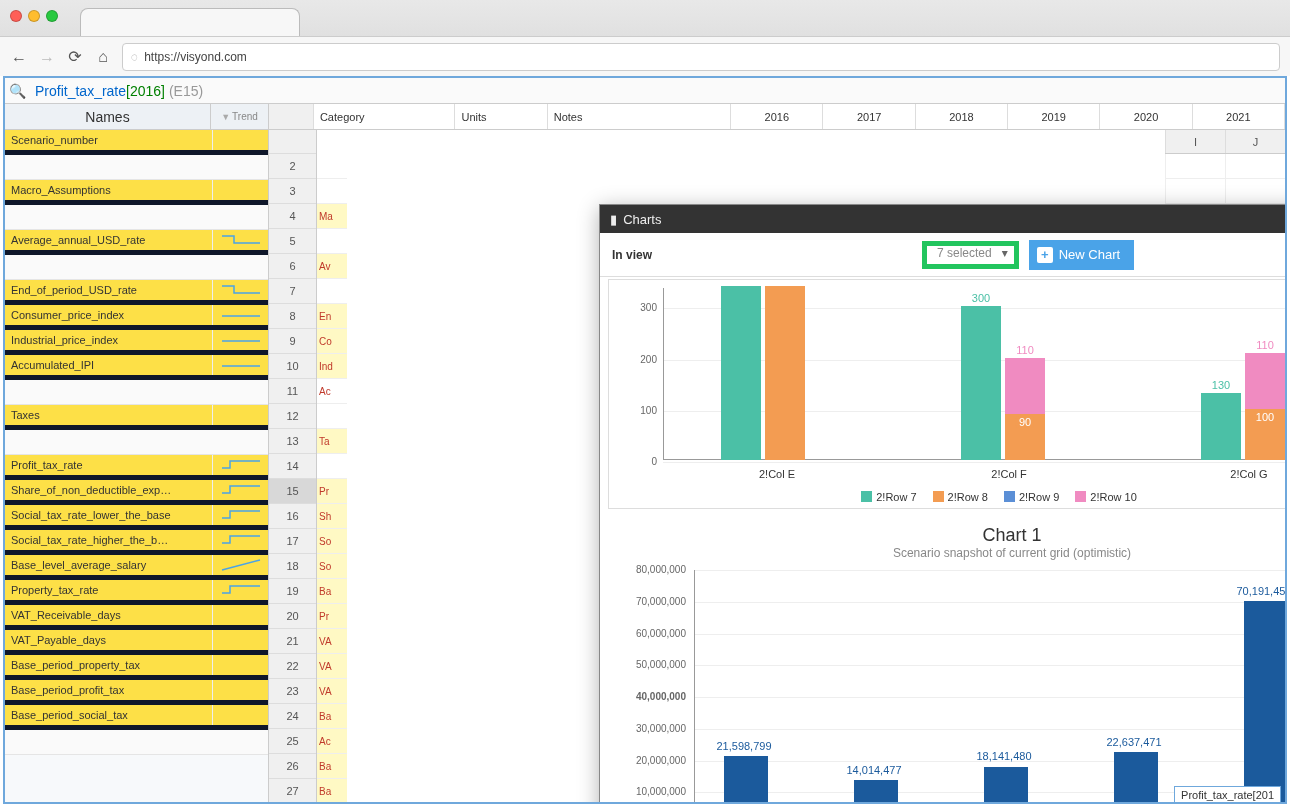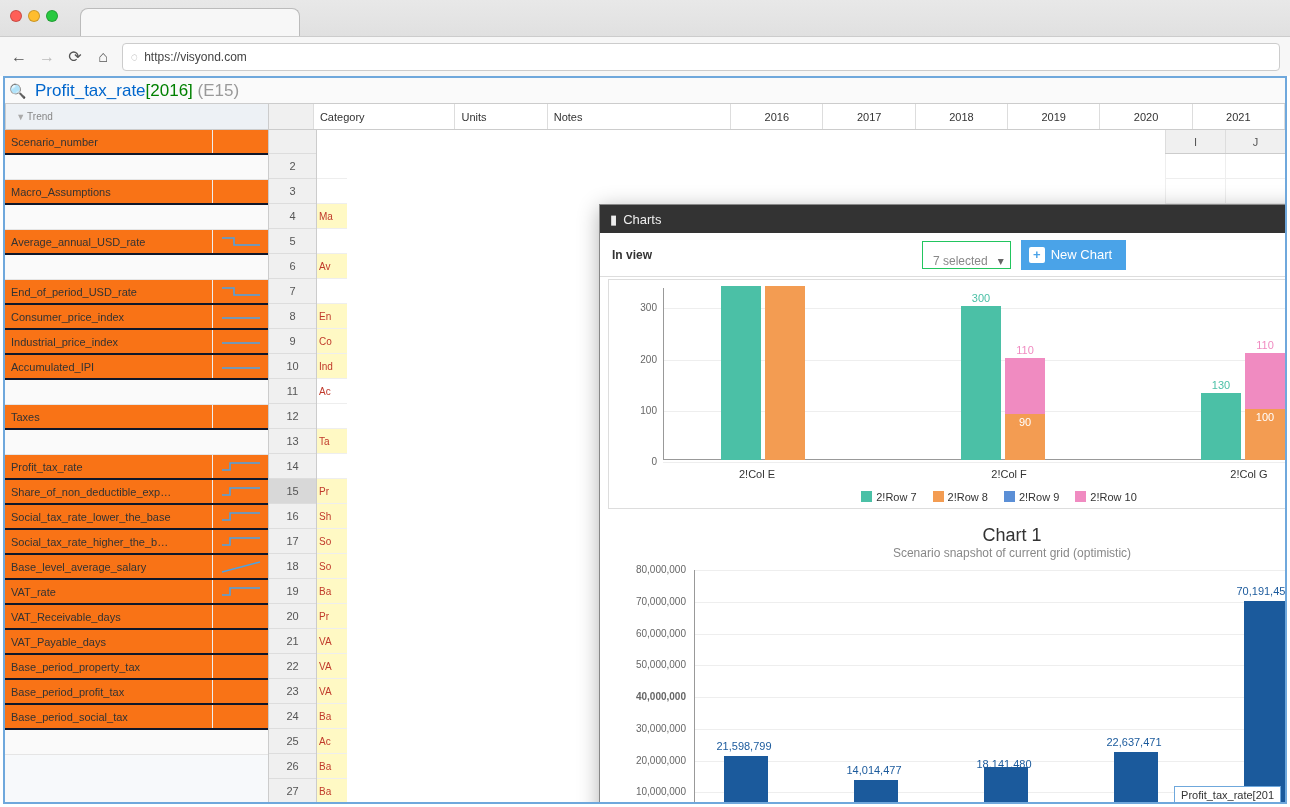--- a/index.html
+++ b/index.html
@@ -14,33 +14,33 @@
 .tab-shape { position:absolute; left:80px; top:8px; width:220px; height:28px; background:#f7f7f7; border-top-left-radius:8px; border-top-right-radius:8px; border:1px solid #bbb; border-bottom:none;}
 .chrome-bar { height:40px; background:#f7f7f7; display:flex; align-items:center; padding:0 10px; gap:10px; border-top:1px solid #ccc;}
 .nav-btn { width:18px; height:18px; display:flex; align-items:center; justify-content:center; color:#555; cursor:pointer; font-size:16px;}
 .url-box { flex:1; height:28px; background:#fff; border:1px solid #ccc; border-radius:4px; display:flex; align-items:center; padding:0 8px; gap:6px; color:#444;}
 .url-box .globe{color:#888;}
 
 
 .app { position:absolute; top:76px; left:3px; right:3px; bottom:3px; border:2px solid #6fa8dc; background:#fff;}
 .formula-bar { height:26px; display:flex; align-items:center; border-bottom:1px solid #ccc; background:#fafafa;}
 .formula-bar .mag { width:26px; text-align:center; color:#3b8ed8; font-size:14px;}
-.formula-bar .content { padding:0 4px; color:#0066cc; font-size:17px;text-align:right;}
+.formula-bar .content { padding:0 4px; color:#0066cc; font-size:14px;text-align:right;}
 .formula-bar .content .yr{color:#008000;}
 .formula-bar .content .cell{color:#999;}
 
 .body-row { position:absolute; top:26px; left:0; right:0; bottom:0; display:flex;}
 .names-panel { width:264px; border-right:1px solid #ccc; display:flex; flex-direction:column; background:#f7f9fb;}
 .names-header { display:flex; height:26px; border-bottom:1px solid #ccc; background:#edf1f5;}
 .names-header .title { flex:1; text-align:center; font-weight:normal; font-size:14px; color:#333; line-height:26px;}
 .names-header .trend { width:58px; border-left:1px solid #ccc; font-size:10px; color:#888; display:flex; align-items:center; justify-content:center; gap:2px;}
 .trend .filter{color:#aaa;font-size:9px;}
 
 .names-list { flex:1; overflow:hidden;}
-.name-row { height:25px; display:flex; align-items:center; border-bottom:2px solid #0f172a; background:#f97316;}
+.name-row { height:25px; display:flex; align-items:center; border-bottom:5px solid #0f172a; background:#fde047;}
 .name-row .label { flex:1; padding:0 6px; color:#333; white-space:nowrap; overflow:hidden; text-overflow:ellipsis; font-size:11px;}
 .name-row .spark { width:56px; height:100%; border-left:1px solid #eee; display:flex; align-items:center; justify-content:center;}
 .spark svg{width:42px;height:14px;}
 .spacer-row{height:25px;border-bottom:1px solid #e5e5e5;background:#fafafa;}
 
 .grid-area { flex:1; position:relative; overflow:hidden;}
 .grid-header { height:26px; display:flex; background:#fff; border-bottom:1px solid #ccc;}
 .gh-cell { border-right:1px solid #ddd; line-height:26px; padding:0 6px; font-size:11px; color:#333;}
 .gh-w0{width:48px;background:#f0f0f0;}
 .gh-cat{width:154px;}.gh-units{width:100px;}.gh-notes{width:200px;}.gh-yr{width:100px;text-align:center;}
@@ -61,21 +61,21 @@
 .rd-cell { width:60px; text-align:right; padding-right:6px; line-height:25px; font-size:11px; border-left:1px solid #eee;}
 .rd-cell.yellow{background:#fff9c4;}
 
 
 .modal { position:absolute; left:330px; top:100px; width:826px; height:678px; background:#fff; border:1px solid #888; box-shadow:0 4px 20px rgba(0,0,0,0.3); display:flex; flex-direction:column;}
 .modal-title { height:28px; background:#333; color:#eee; display:flex; align-items:center; padding:0 10px; font-size:13px;}
 .modal-title .t{flex:1;}
 
 .modal-toolbar { height:44px; border-bottom:1px solid #ddd; display:flex; align-items:center; padding:0 12px; gap:10px;}
 .modal-toolbar .inview{font-weight:bold;color:#333;font-size:12px;}
-.sel-box{height:28px;border:1px solid #22c55e;padding:0 22px 0 10px;color:#888;font-size:12px;display:flex;align-items:flex-end;position:relative;background:#fff;cursor:pointer;}
+.sel-box{height:28px;border:5px solid #22c55e;padding:0 22px 0 10px;color:#888;font-size:12px;display:flex;align-items:flex-start;position:relative;background:#fff;cursor:pointer;}
 .sel-box::after{content:"▾";position:absolute;right:6px;color:#666;}
 .new-chart-btn{height:30px;background:#4aa3e8;color:#fff;border:none;padding:0 14px 0 8px;font-size:13px;display:flex;align-items:center;gap:6px;cursor:pointer;}
 .new-chart-btn .plus{display:inline-block;width:16px;height:16px;background:#fff;color:#4aa3e8;font-weight:bold;text-align:center;line-height:16px;border-radius:2px;}
 
 .charts-body{flex:1;position:relative;overflow:hidden;}
 
 .chart-box{border:1px solid #ddd;margin:0 20px 0 8px;background:#fff;}
 .chart1-area{height:230px;position:relative;}
 .chart2-area{margin-top:10px;height:350px;position:relative;}
 
@@ -131,20 +131,21 @@
     <div class="mag">🔍</div>
     <div class="content">
       <span>Profit_tax_rate</span><span class="yr">[2016]</span> <span class="cell">(E15)</span>
     </div>
   </div>
 
   <div class="body-row">
 
     <div class="names-panel">
       <div class="names-header">
+        <div class="title">Names</div>
         <div class="trend">
             <span class="filter">▼</span>
             <span>Trend</span>
           </div>
       </div>
       <div class="names-list" id="names-list">
           <div class="name-row">
             <div class="label">Scenario_number</div>
             <div class="spark"></div>
           </div>
@@ -235,21 +236,21 @@
           </div>
           <div class="name-row">
             <div class="label">Base_level_average_salary</div>
             <div class="spark">
               <svg viewBox="0 0 42 14">
                 <path d="M2 12 L40 2" stroke="#4aa3e8" stroke-width="1.5" fill="none"></path>
               </svg>
             </div>
           </div>
           <div class="name-row">
-            <div class="label">VAT_rate</div>
+            <div class="label">Property_tax_rate</div>
             <div class="spark">
               <svg viewBox="0 0 42 14">
                 <path d="M2 10 L10 10 L10 3 L40 3" stroke="#4aa3e8" stroke-width="1.5" fill="none"></path>
               </svg>
             </div>
           </div>
           <div class="name-row">
             <div class="label">VAT_Receivable_days</div>
             <div class="spark"></div>
           </div>
@@ -479,21 +480,21 @@
               <div class="grid-line" style="top:182px;"></div>
               <div class="ytick" style="top:176px;">0</div>
               <div class="grid-line" style="top:130.8235294117647px;"></div>
               <div class="ytick" style="top:124.8235294117647px;">100</div>
               <div class="grid-line" style="top:79.6470588235294px;"></div>
               <div class="ytick" style="top:73.6470588235294px;">200</div>
               <div class="grid-line" style="top:28.470588235294116px;"></div>
               <div class="ytick" style="top:22.470588235294116px;">300</div>
               <div class="axis-v"></div>
               <div class="axis-h"></div>
-              <div class="xcat" style="left:148px;">2!Col E</div>
+              <div class="xcat" style="left:168px;">2!Col E</div>
               <div class="bar c-teal" style="left:112px;height:174px;"></div>
               <div class="bar c-orange" style="left:156px;height:174px;"></div>
               <div class="xcat" style="left:400px;">2!Col F</div>
               <div class="bar c-teal" style="left:352px;height:153.52941176470588px;"></div>
               <div class="bar c-orange" style="left:396px;height:46.05882352941177px;"></div>
               <div class="bar c-pink" style="left:396px;height:56.294117647058826px;bottom:94.05882352941177px;"></div>
               <div class="bar-label" style="left:372px;bottom:203.52941176470588px;color:#4bc0a6;">300</div>
               <div class="bar-label" style="left:416px;bottom:152.3529411764706px;color:#f08bc1;">110</div>
               <div class="bar-label" style="left:416px;bottom:80.05882352941177px;color:#fff;background:#f39c52;border-radius:3px;padding:0 3px;width:auto;">90</div>
               <div class="xcat" style="left:640px;">2!Col G</div>
@@ -525,21 +526,21 @@
                 <div class="grid-line" style="left:86px;right:14px;top:35.77777777777779px;"></div>
                 <div class="ytick" style="left:6px;width:72px;top:29.777777777777793px;">70,000,000</div>
                 <div class="grid-line" style="left:86px;right:14px;top:4px;"></div>
                 <div class="ytick" style="left:6px;width:72px;top:-2px;">80,000,000</div>
                 <div style="position:absolute;left:86px;top:4px;bottom:10px;width:1px;background:#999;"></div>
                 <div class="bar c-dblue" style="left:116px;width:44px;bottom:auto;top:189.58603873333337px;height:68.63618348888889px;"></div>
                 <div class="bar-label" style="left:136px;top:173.58603873333337px;color:#1b5a9c;width:100px;">21,598,799</div>
                 <div class="bar c-dblue" style="left:246px;width:44px;bottom:auto;top:213.68732864444442px;height:44.53489357777778px;"></div>
                 <div class="bar-label" style="left:266px;top:197.68732864444442px;color:#1b5a9c;width:100px;">14,014,477</div>
                 <div class="bar c-dblue" style="left:376px;width:44px;bottom:auto;top:200.57263022222222px;height:57.649592px;"></div>
-                <div class="bar-label" style="left:396px;top:192px;color:#1b5a9c;width:100px;">18,141,480</div>
+                <div class="bar-label" style="left:396px;top:184px;color:#1b5a9c;width:100px;">18,141,480</div>
                 <div class="bar c-dblue" style="left:506px;width:44px;bottom:auto;top:186.28536993333333px;height:71.93685228888889px;"></div>
                 <div class="bar-label" style="left:526px;top:170.28536993333333px;color:#1b5a9c;width:100px;">22,637,471</div>
                 <div class="bar c-dblue" style="left:636px;width:44px;bottom:auto;top:35.16937315555556px;height:223.05284906666665px;"></div>
                 <div class="bar-label" style="left:656px;top:19.16937315555556px;color:#1b5a9c;width:100px;">70,191,456</div>
               </div>
             </div>
         </div>
       </div>
 
       <div class="tooltip-bottom">Profit_tax_rate[201</div>

